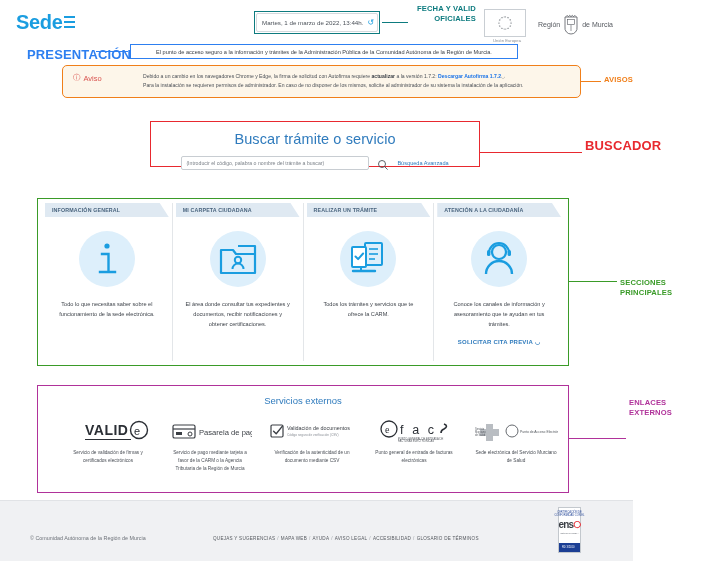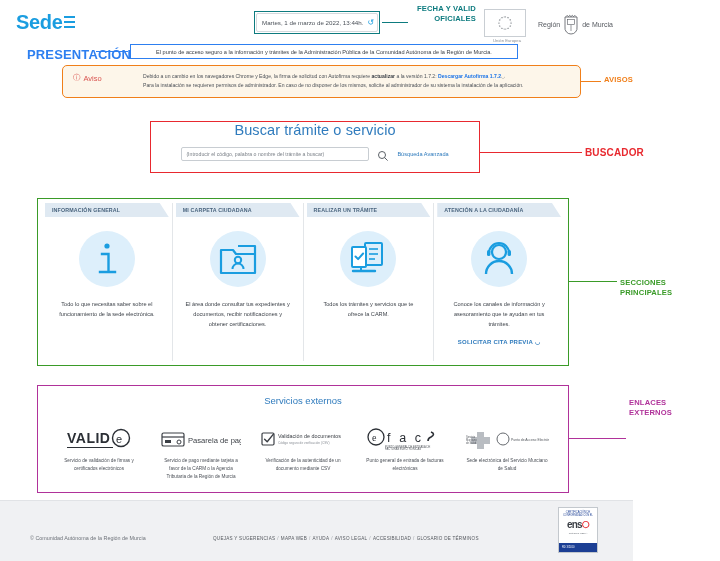--- a/index.html
+++ b/index.html
@@ -76,23 +76,24 @@
     display: flex; align-items: center; gap: 3px; padding-top: 1px;
   }
   .aviso-label .warn-ico { font-size: 7.5px; }
   .aviso-body { flex: 1; font-size: 5.1px; line-height: 1.85; color: #4a4f56; }
   .aviso-body b { font-weight: 700; color: #3c4148; }
   .aviso-body a { color: #1a73e8; text-decoration: none; font-weight: 700; }
   .ext-ico { font-size: 4.6px; opacity: .75; }
 
   
   .buscador {
-    position: absolute; left: 150px; top: 121px; width: 330px; height: 52px;
+    position: absolute; left: 150px; top: 121px; width: 330px; height: 46px;
     border: 1.4px solid #e8292f; background: #fff;
     display: flex; flex-direction: column; align-items: center;
+    padding-top: 9px;
   }
   .buscador h1 { font-size: 14.5px; font-weight: 400; color: #2f7bbd; letter-spacing: .1px; }
   .buscador-row { display: flex; align-items: center; margin-top: 9px; gap: 8px; }
   .search-input {
     width: 188px; height: 14px;
     border: 1px solid #c8cdd2; border-radius: 2px; background: #fff;
     font-size: 5.2px; color: #7d838a; padding: 0 4px;
     font-family: "Liberation Sans", sans-serif;
   }
   .search-input::placeholder { color: #7d838a; }
@@ -130,24 +131,24 @@
   }
 
   
   .externos {
     position: absolute; left: 37px; top: 385px; width: 532px; height: 108px;
     border: 1.5px solid #b0329a; background: #fff;
     padding-top: 9px;
   }
   .externos h2 {
     text-align: center; font-size: 9.5px; font-weight: 400; color: #2f7bbd;
-    margin-bottom: 20px;
+    margin-bottom: 12px;
   }
   .ext-row { display: flex; padding: 0 10px; }
-  .ext-item { flex: 1; display: flex; flex-direction: column; align-items: center; }
+  .ext-item { flex: 1; display: flex; flex-direction: column; align-items: flex-end; }
   .ext-logo { height: 26px; display: flex; align-items: center; justify-content: center; }
   .ext-cap {
     margin-top: 5px; width: 84px; text-align: center;
     font-size: 4.7px; line-height: 1.7; color: #4a4f56;
   }
 
   
   .footer {
     position: absolute; left: 0; top: 500px; width: 633px; height: 61px;
     background: #f0f1f3; border-top: 1px solid #e1e3e6;
@@ -156,37 +157,37 @@
     position: absolute; left: 30px; top: 535px;
     font-size: 5.4px; color: #6e737a; white-space: nowrap;
   }
   .footer-links {
     position: absolute; left: 213px; top: 536px;
     font-size: 4.6px; color: #55595f; letter-spacing: .25px; white-space: nowrap;
   }
   .footer-links span.sep { color: #9aa0a6; margin: 0 2px; }
   .footer-links a { color: #55595f; text-decoration: none; }
   .ens {
-    position: absolute; left: 558px; top: 507px; width: 40px; height: 46px;
+    position: absolute; left: 558px; top: 507px; width: 23px; height: 46px;
     border: 1px solid #c3c8cd; background: #fff;
     display: flex; flex-direction: column; align-items: center; padding-top: 3px;
   }
   .ens .t1 { font-size: 2.6px; color: #1c3f94; text-align: center; line-height: 1.3; width: 38px;}
   .ens .mark { font-size: 10px; font-weight: 700; color: #3b3f45; letter-spacing: -.8px; margin-top: 1px; }
   .ens .mark u { text-decoration: none; color: #e8292f; font-weight: 400; }
   .ens .t2 { font-size: 2.4px; color: #6e737a; margin-top: 1px; }
   .ens .bar { position: absolute; bottom: 0; left: 0; width: 100%; height: 9px; background: #1c3f94;
               color: #fff; font-size: 2.6px; display: flex; align-items: center; padding-left: 3px; }
 
   
   .ann { position: absolute; font-weight: 700; white-space: pre-line; letter-spacing: .15px; }
   .ann-presentacion { left: 27px; top: 47px; font-size: 13px; color: #2d7ff0; }
   .ann-fecha { left: 392px; top: 4px; font-size: 7.6px; color: #0d7b7f; text-align: right; width: 84px; line-height: 1.35;}
   .ann-avisos { left: 604px; top: 75px; font-size: 7.6px; color: #f07f1a; }
-  .ann-buscador { left: 585px; top: 147px; font-size: 10px; color: #e8292f; }
+  .ann-buscador { left: 585px; top: 138px; font-size: 13px; color: #e8292f; }
   .ann-secciones { left: 620px; top: 234px; font-size: 7.6px; color: #3a9b28; line-height: 1.35; margin-top: 44px; }
   .ann-enlaces { left: 629px; top: 398px; font-size: 7.6px; color: #b0329a; line-height: 1.35; }
 
   .ln { position: absolute; background: #000; }
   
   .ln-pres { left: 96px; top: 51px; width: 32px; height: 1.4px; background: #2d7ff0; }
   
   .ln-fecha-h { left: 382px; top: 22px; width: 26px; height: 1.4px; background: #0d7b7f; }
   .datebox-hl { position: absolute; left: 254px; top: 11px; width: 126px; height: 23px; border: 1.4px solid #0d7b7f; }
   

